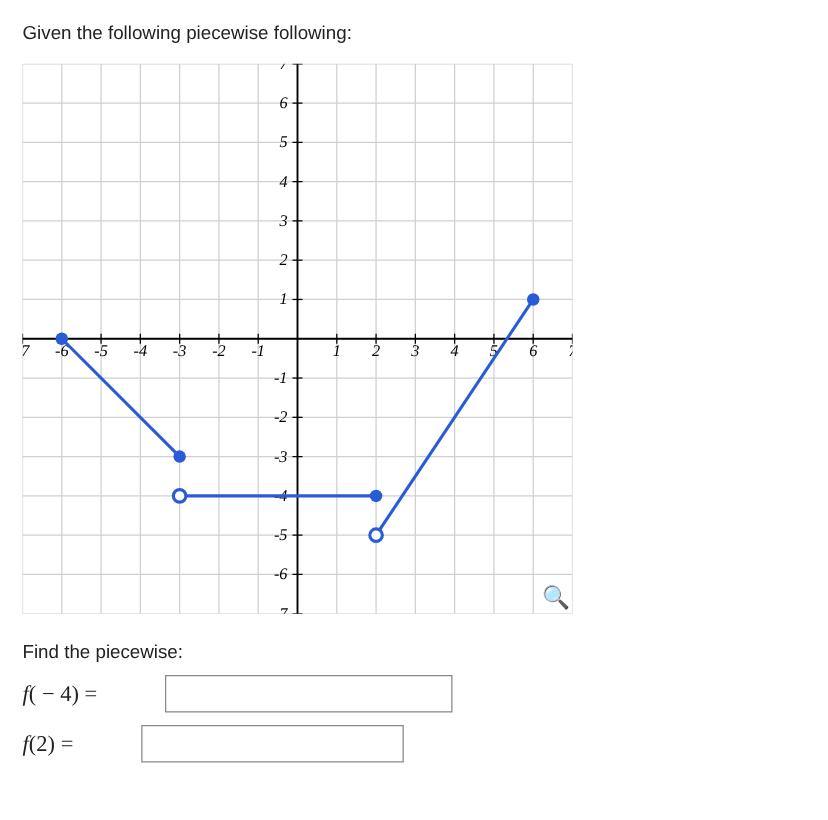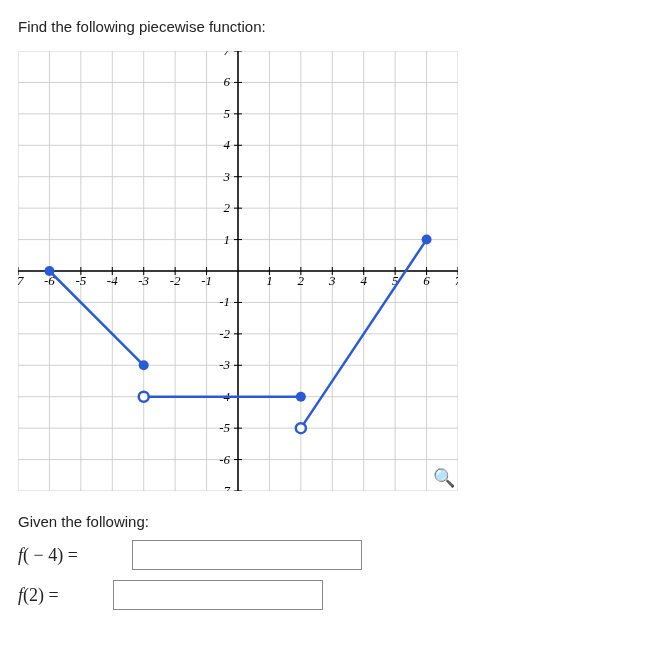--- a/index.html
+++ b/index.html
@@ -36,21 +36,21 @@
     width: 220px;
     padding: 2px 4px;
     font-size: 15px;
   }
   .answer-box.small { width: 200px; }
   .find { margin: 14px 0 8px 0; }
 </style>
 </head>
 <body>
 
-<div class="instruction">Find the following piecewise function:</div>
+<div class="instruction">Given the following piecewise following:</div>
 
 <div class="graph-wrap">
   <svg id="chart-svg" width="440" height="440" viewBox="0 0 440 440">
       <line x1="0" y1="440" x2="0" y2="0" stroke="#d0d0d0" stroke-width="1"></line>
       <line x1="31.428571428571427" y1="440" x2="31.428571428571427" y2="0" stroke="#d0d0d0" stroke-width="1"></line>
       <line x1="62.857142857142854" y1="440" x2="62.857142857142854" y2="0" stroke="#d0d0d0" stroke-width="1"></line>
       <line x1="94.28571428571428" y1="440" x2="94.28571428571428" y2="0" stroke="#d0d0d0" stroke-width="1"></line>
       <line x1="125.71428571428571" y1="440" x2="125.71428571428571" y2="0" stroke="#d0d0d0" stroke-width="1"></line>
       <line x1="157.14285714285714" y1="440" x2="157.14285714285714" y2="0" stroke="#d0d0d0" stroke-width="1"></line>
       <line x1="188.57142857142856" y1="440" x2="188.57142857142856" y2="0" stroke="#d0d0d0" stroke-width="1"></line>
@@ -141,21 +141,21 @@
       <circle cx="31.428571428571427" cy="220" r="5" fill="#2a5bd7"></circle>
       <circle cx="125.71428571428571" cy="314.2857142857143" r="5" fill="#2a5bd7"></circle>
       <circle cx="125.71428571428571" cy="345.7142857142857" r="5" fill="#fff" stroke="#2a5bd7" stroke-width="2.5"></circle>
       <circle cx="282.8571428571429" cy="345.7142857142857" r="5" fill="#2a5bd7"></circle>
       <circle cx="282.8571428571429" cy="377.14285714285717" r="5" fill="#fff" stroke="#2a5bd7" stroke-width="2.5"></circle>
       <circle cx="408.5714285714286" cy="188.57142857142858" r="5" fill="#2a5bd7"></circle>
     </svg>
   <span class="magnifier">🔍</span>
 </div>
 
-<div class="find">Given the following:</div>
+<div class="find">Find the piecewise:</div>
 
 <div class="question-row">
   <span class="eq"><span class="ital">f</span>( − 4) = </span>
   <input class="answer-box" type="text" value="" style="">
 </div>
 
 <div class="question-row">
   <span class="eq"><span class="ital">f</span>(2) = </span>
   <input class="answer-box small" type="text" value="" style="">
 </div>

